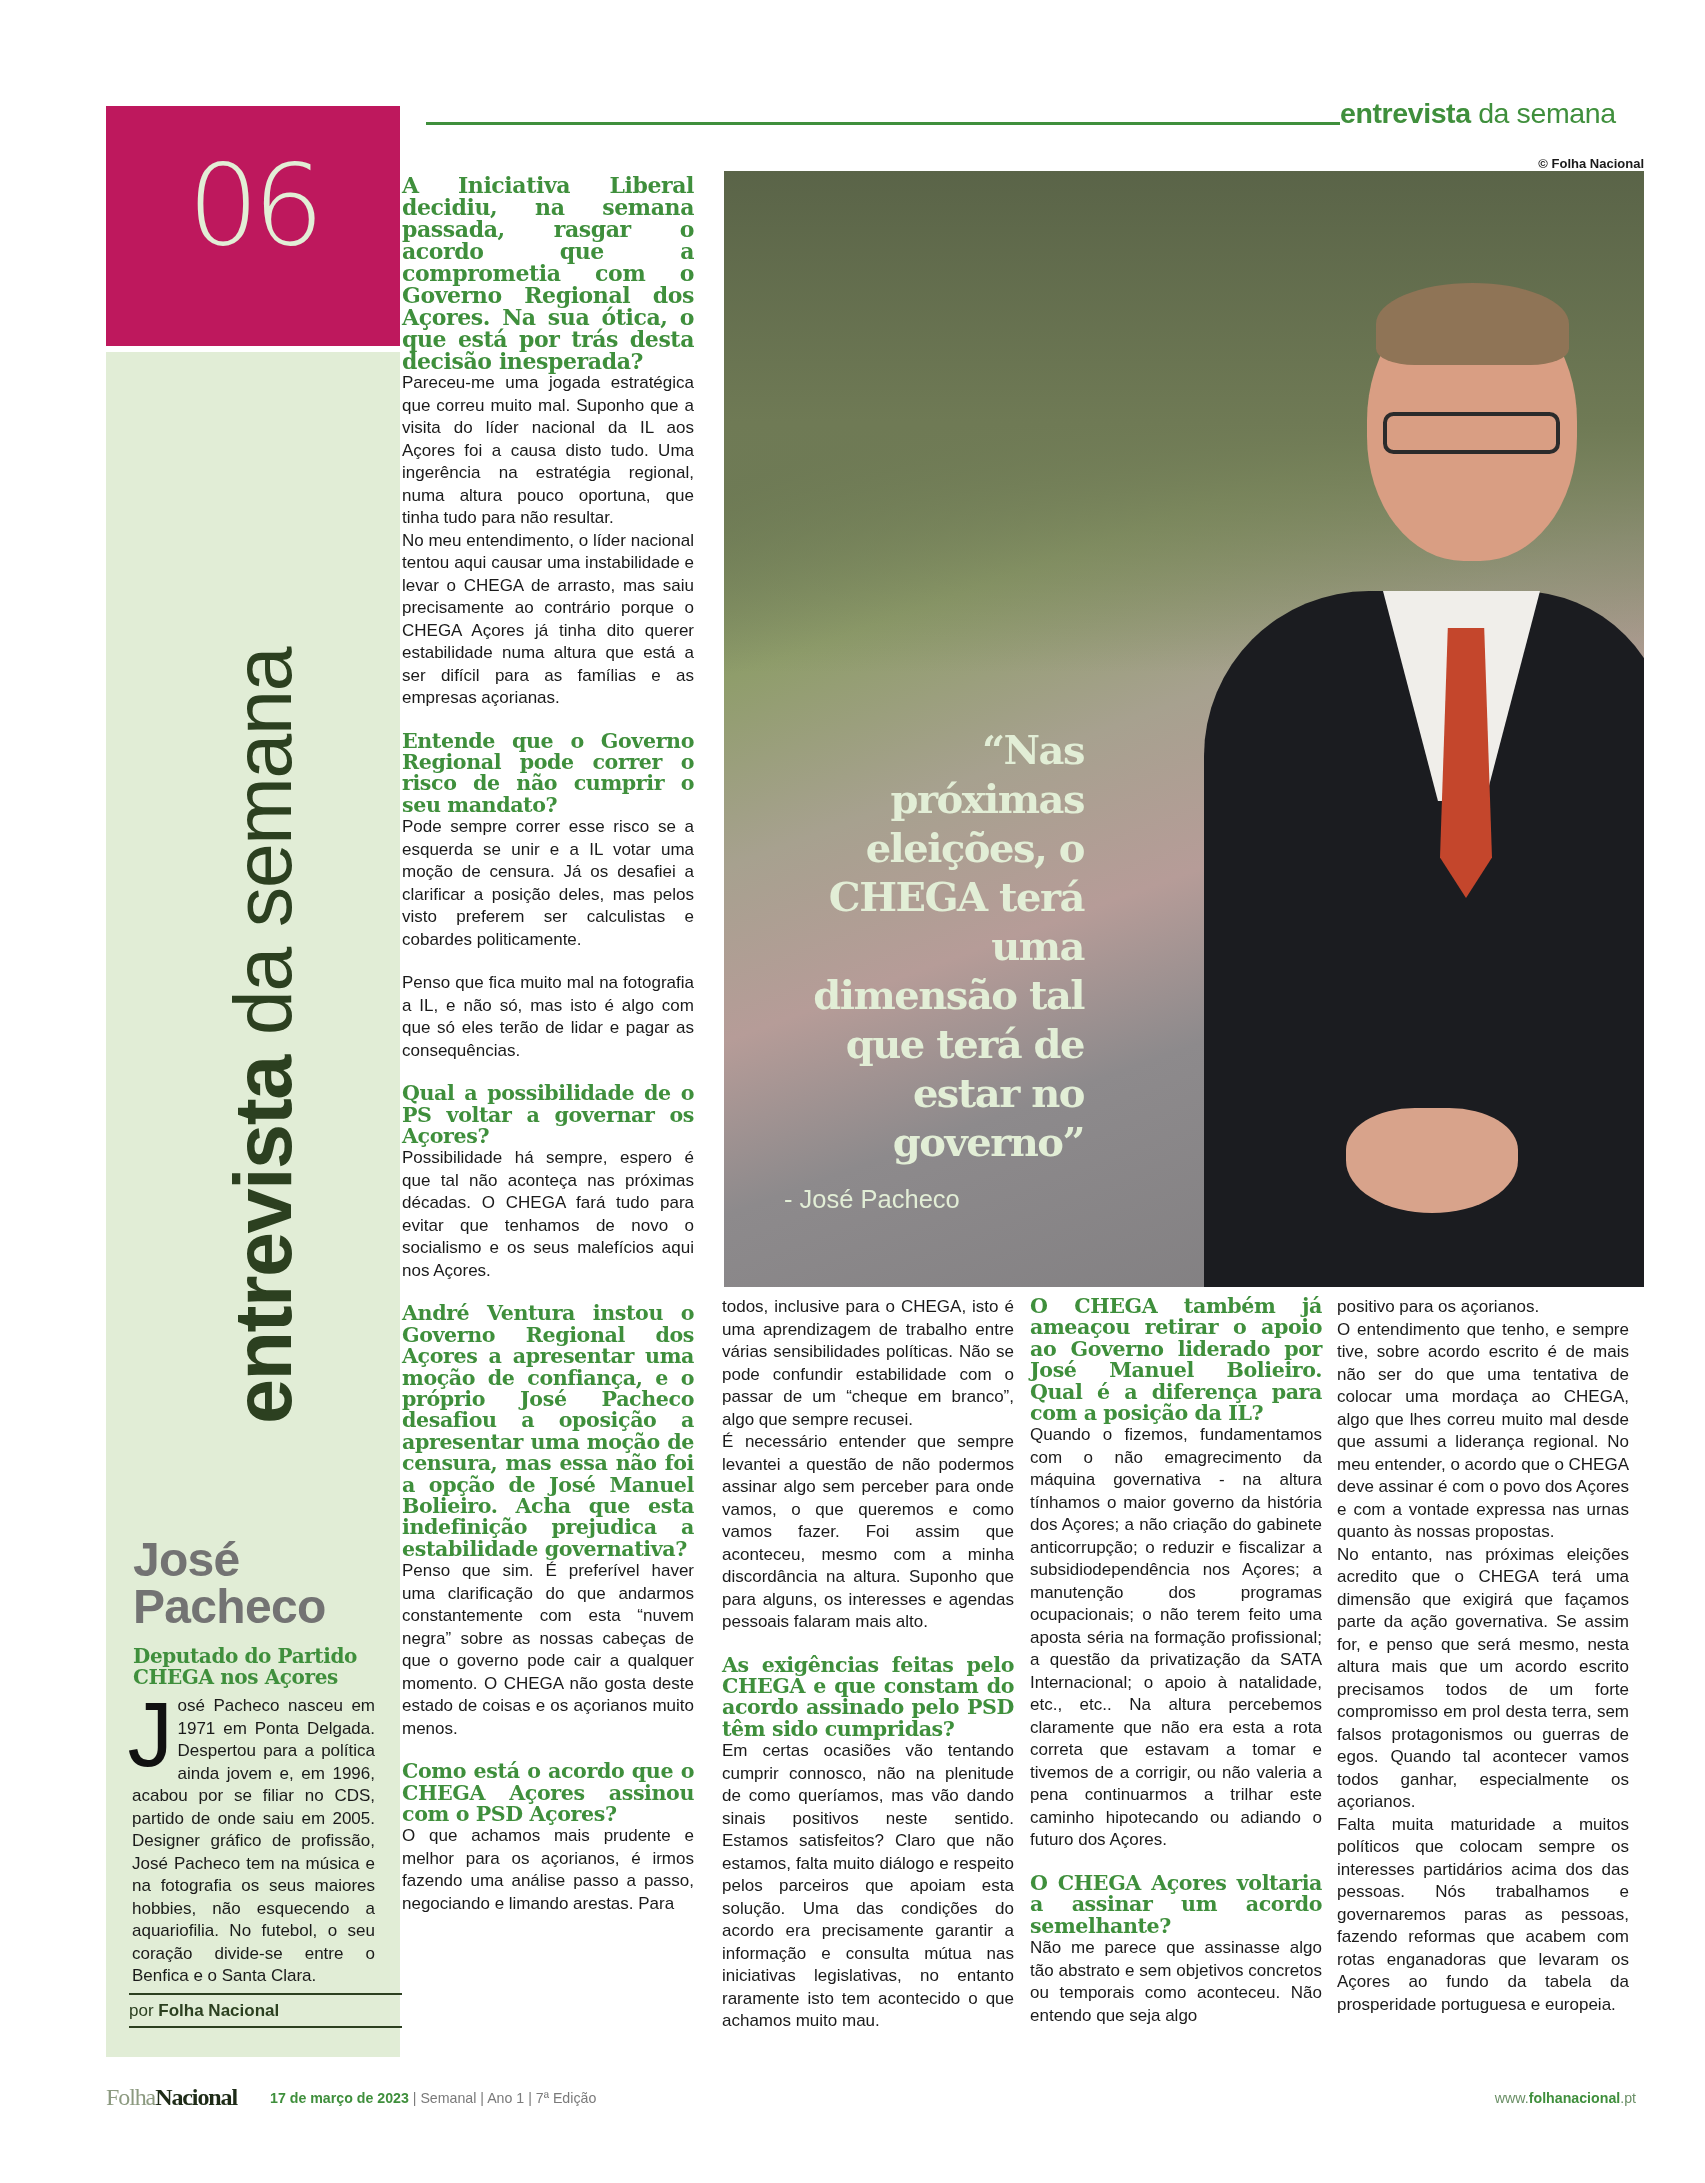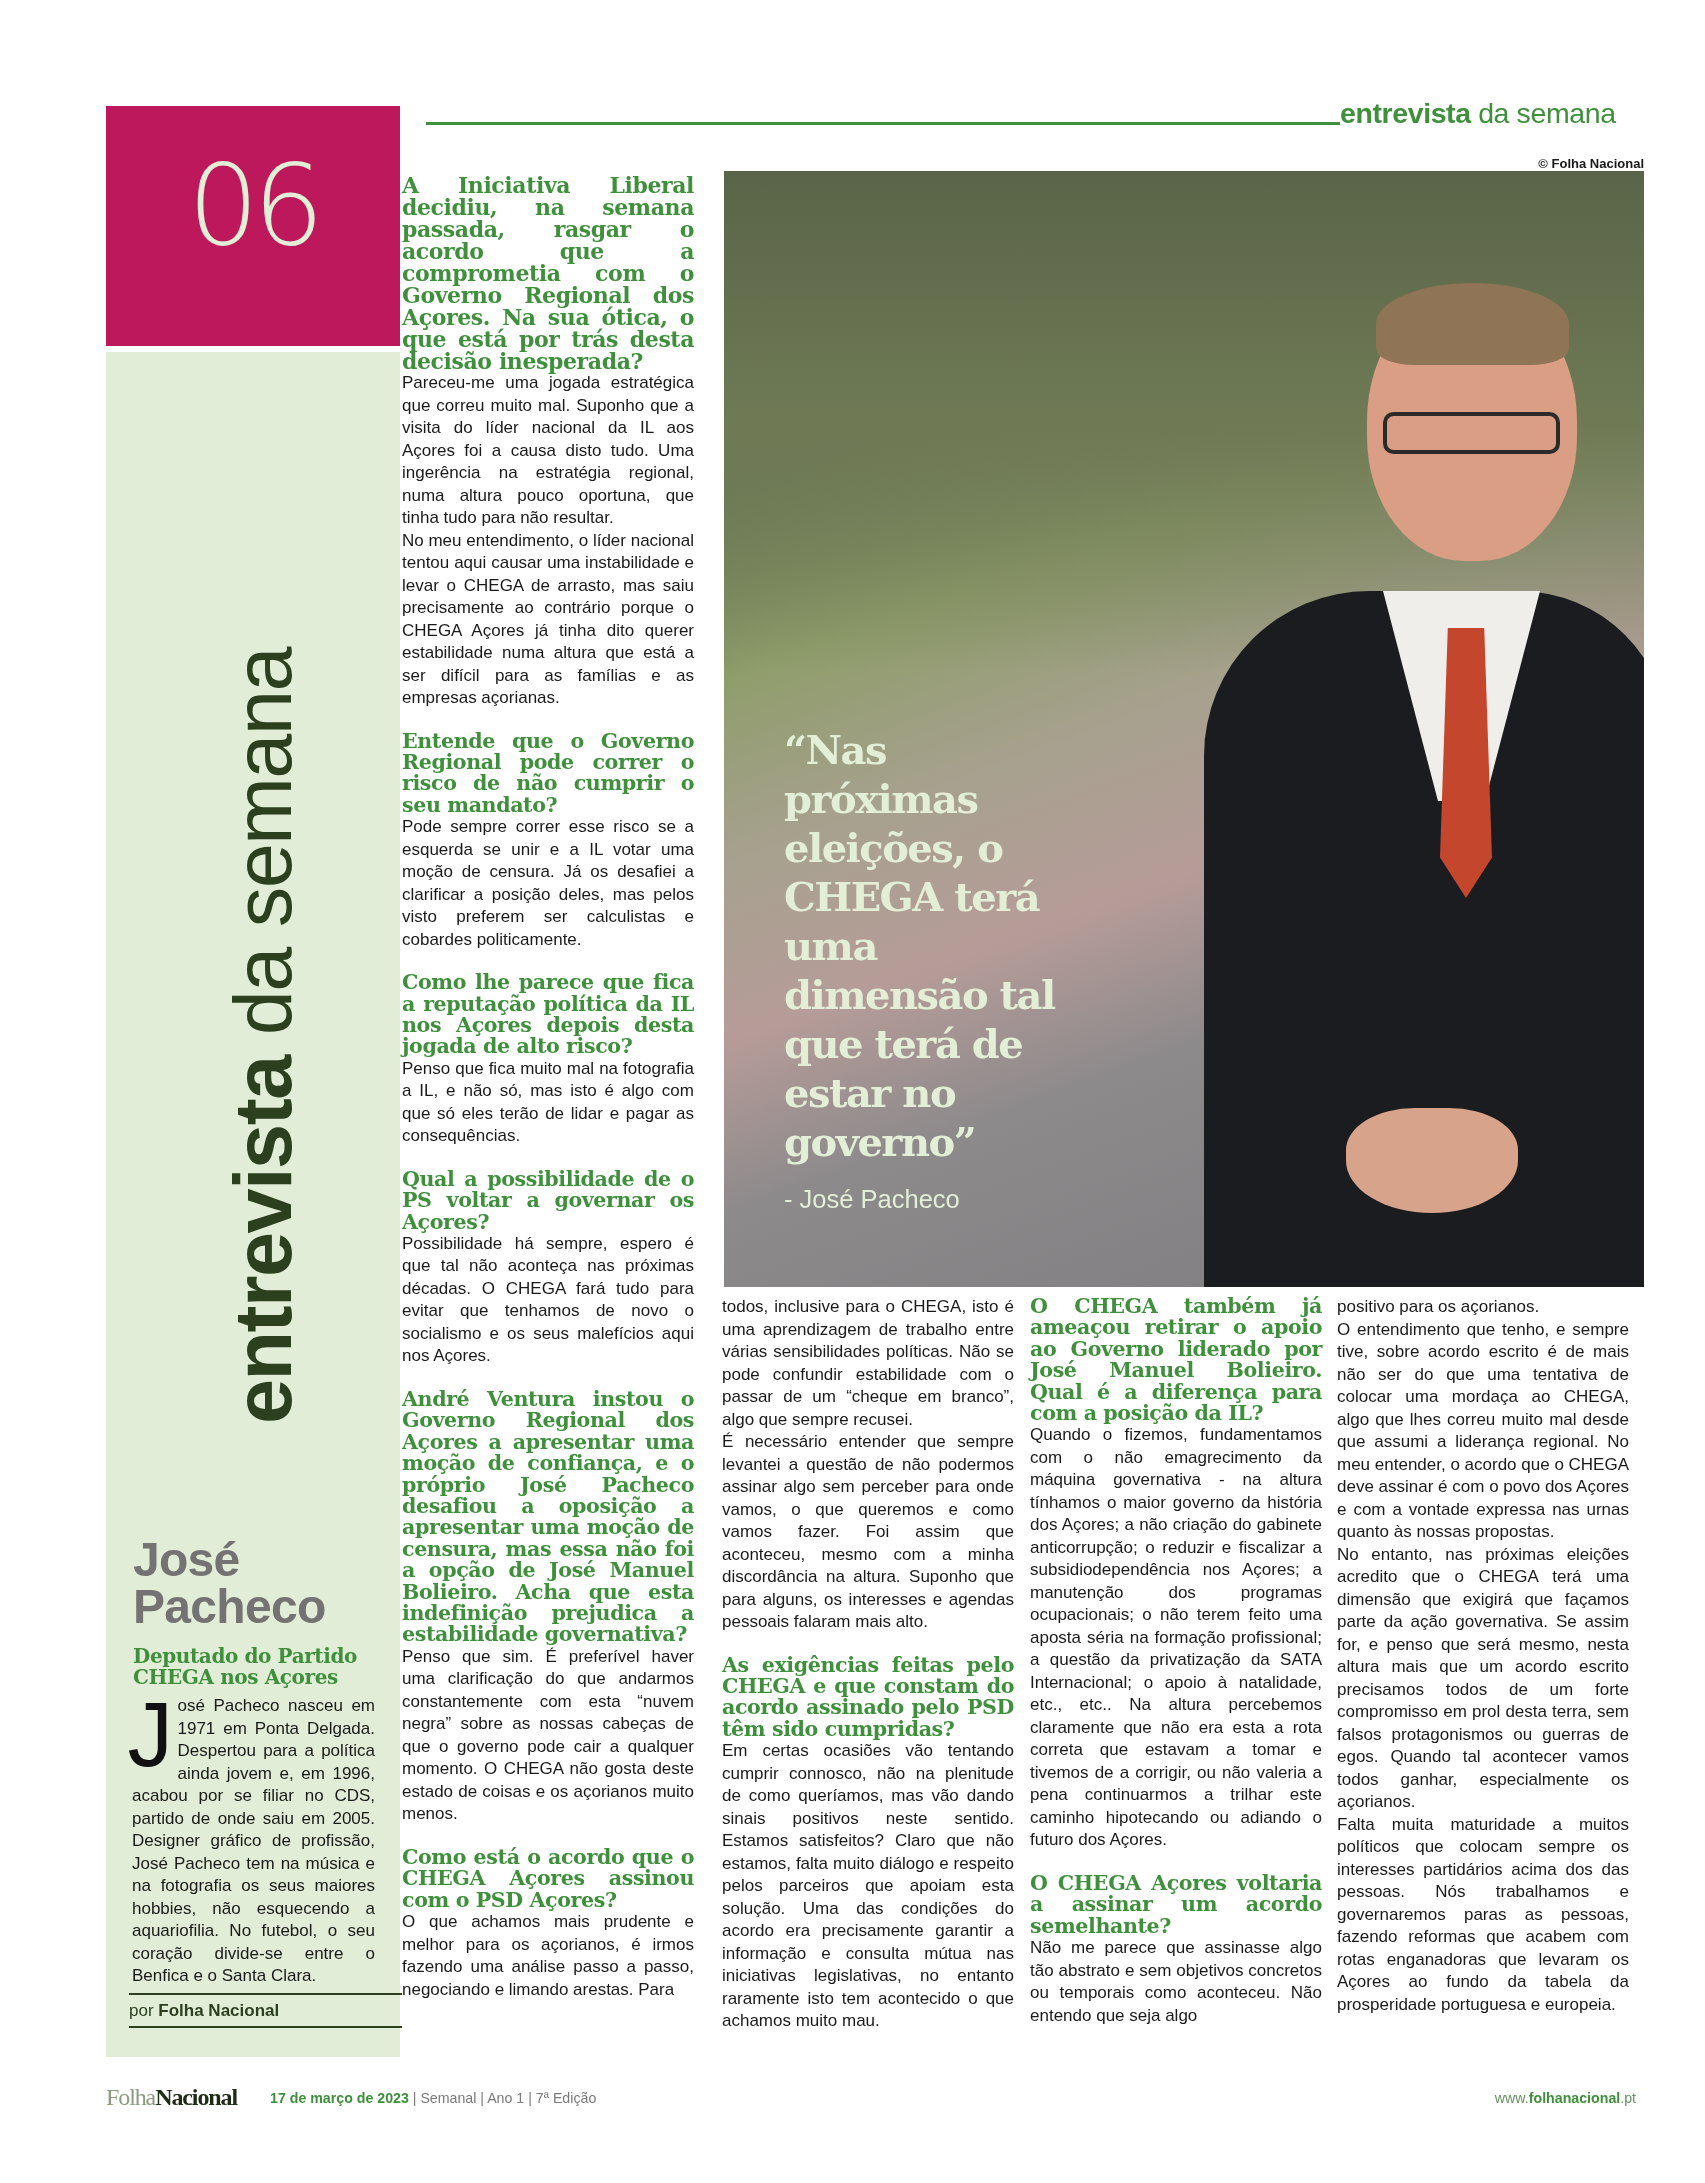--- a/index.html
+++ b/index.html
@@ -35,21 +35,21 @@
   .photo::before { content:""; position:absolute; left:0; top:0; width:100%; height:45%;
     background: linear-gradient(180deg, #5a6448 0%, #6f7a55 50%, rgba(120,140,80,0.0) 100%); }
   .photo-suit { position:absolute; left:480px; top:420px; width:465px; height:704px; background:#1b1c20; border-radius:165px 150px 0 0; }
   .photo-shirt { position:absolute; left:659px; top:420px; width:157px; height:210px; background:#f0eeea; clip-path:polygon(0 0,100% 0,65% 100%,35% 100%); }
   .photo-tie { position:absolute; left:716px; top:457px; width:52px; height:270px; background:#c4462c; clip-path:polygon(15% 0,85% 0,100% 85%,50% 100%,0 85%); }
   .photo-head { position:absolute; left:643px; top:120px; width:210px; height:270px; border-radius:48% 48% 46% 46%; background:#d99e83; }
   .photo-hair { position:absolute; left:652px; top:112px; width:193px; height:82px; border-radius:50% 50% 20% 20%; background:#8f7456; }
   .photo-glasses { position:absolute; left:659px; top:241px; width:177px; height:42px; border:4.5px solid #2b2b2b; border-radius:10.5px; box-sizing:border-box; }
   .photo-hands { position:absolute; left:622px; top:937px; width:172px; height:105px; background:#d8a38b; border-radius:40% 40% 50% 50%; }
 
-  .quote { position:absolute; left:784px; top:725px; width:300px; font-family:"DejaVu Serif", serif; font-weight:700; font-size:40px; line-height:49px; color:#e2eed6; letter-spacing:-1.5px; }
+  .quote { position:absolute; left:784px; top:725px; width:300px; font-family:"DejaVu Serif", serif; font-weight:700; font-size:40px; line-height:49px; color:#e2eed6; letter-spacing:-1.5px;text-align:right; }
   .quote-author { position:absolute; left:784px; top:1185px; font-size:25.5px; color:#e2eed6; font-weight:300; }
 
   
   .col { position:absolute; width:292px; font-size:17px; line-height:22.5px; color:#1a1a1a; }
   .col p { margin:0; text-align:justify; }
   .col h3 { margin:0; font-family:"DejaVu Serif", serif; font-weight:700; font-size:20.6px; line-height:21.4px; color:#3f8f3c; text-align:justify; letter-spacing:-0.4px; }
   .col .gap { height:21px; }
   .col1 { left:402px; top:174px; }
   .col1 h3.first { font-size:22px; line-height:22px; }
   .col2 { left:722px; top:1296px; }
@@ -101,21 +101,20 @@
 <div class="quote-author">- José Pacheco</div>
 
 <div class="col col1">
   <h3 class="first">A Iniciativa Liberal decidiu, na semana passada, rasgar o acordo que a comprometia com o Governo Regional dos Açores. Na sua ótica, o que está por trás desta decisão inesperada?</h3>
   <p>Pareceu-me uma jogada estratégica que correu muito mal. Suponho que a visita do líder nacional da IL aos Açores foi a causa disto tudo. Uma ingerência na estratégia regional, numa altura pouco oportuna, que tinha tudo para não resultar.</p>
   <p>No meu entendimento, o líder nacional tentou aqui causar uma instabilidade e levar o CHEGA de arrasto, mas saiu precisamente ao contrário porque o CHEGA Açores já tinha dito querer estabilidade numa altura que está a ser difícil para as famílias e as empresas açorianas.</p>
   <div class="gap"></div>
   <h3>Entende que o Governo Regional pode correr o risco de não cumprir o seu mandato?</h3>
   <p>Pode sempre correr esse risco se a esquerda se unir e a IL votar uma moção de censura. Já os desafiei a clarificar a posição deles, mas pelos visto preferem ser calculistas e cobardes politicamente.</p>
   <div class="gap"></div>
-  <h3>Como lhe parece que fica a reputação política da IL nos Açores depois desta jogada de alto risco?</h3>
   <p>Penso que fica muito mal na fotografia a IL, e não só, mas isto é algo com que só eles terão de lidar e pagar as consequências.</p>
   <div class="gap"></div>
   <h3>Qual a possibilidade de o PS voltar a governar os Açores?</h3>
   <p>Possibilidade há sempre, espero é que tal não aconteça nas próximas décadas. O CHEGA fará tudo para evitar que tenhamos de novo o socialismo e os seus malefícios aqui nos Açores.</p>
   <div class="gap"></div>
   <h3>André Ventura instou o Governo Regional dos Açores a apresentar uma moção de confiança, e o próprio José Pacheco desafiou a oposição a apresentar uma moção de censura, mas essa não foi a opção de José Manuel Bolieiro. Acha que esta indefinição prejudica a estabilidade governativa?</h3>
   <p>Penso que sim. É preferível haver uma clarificação do que andarmos constantemente com esta “nuvem negra” sobre as nossas cabeças de que o governo pode cair a qualquer momento. O CHEGA não gosta deste estado de coisas e os açorianos muito menos.</p>
   <div class="gap"></div>
   <h3>Como está o acordo que o CHEGA Açores assinou com o PSD Açores?</h3>
   <p>O que achamos mais prudente e melhor para os açorianos, é irmos fazendo uma análise passo a passo, negociando e limando arestas. Para</p>

